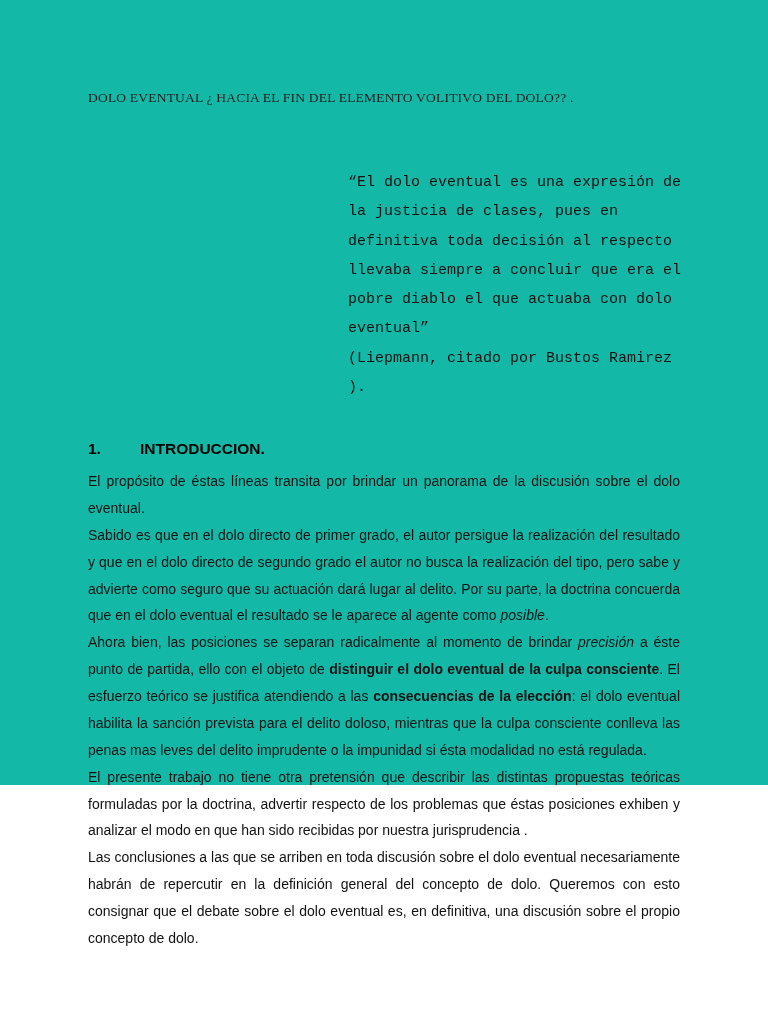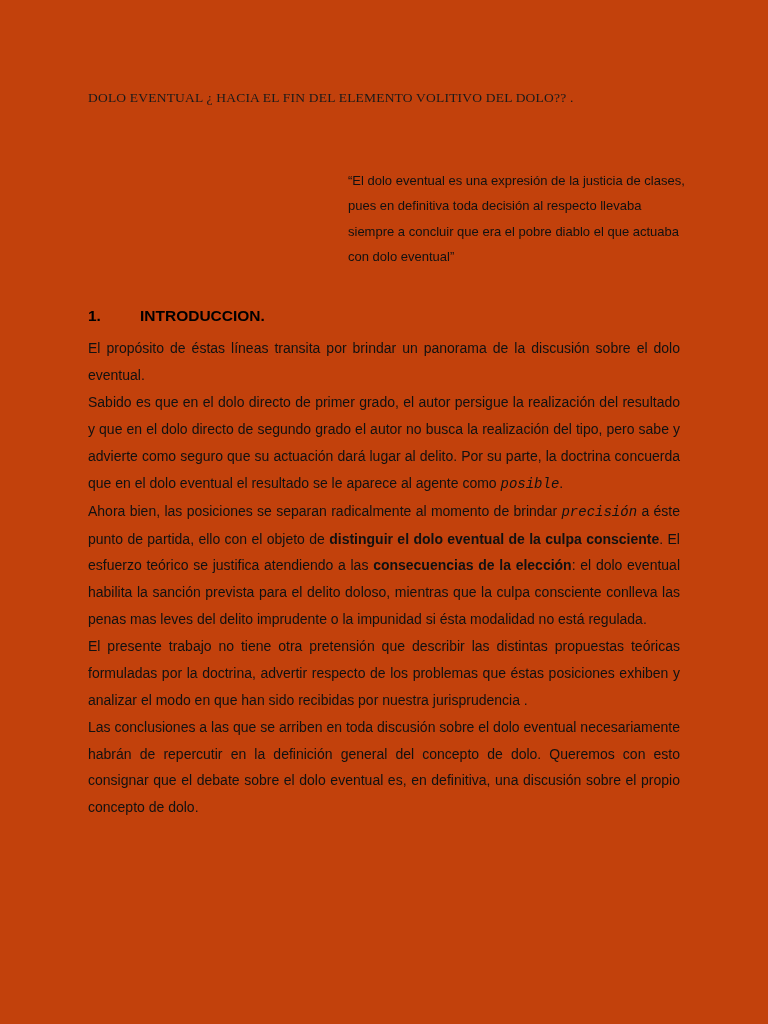--- a/index.html
+++ b/index.html
@@ -10,38 +10,38 @@
   body {
     width: 768px;
     height: 1024px;
     font-family: "Liberation Serif", serif;
     color: #000000;
     overflow: hidden;
   }
   .page {
     position: relative;
     width: 768px;
-    height: 1024px;
-    background: #c2410c;
+    height: 785px;
+    background: #14b8a6;
     box-sizing: border-box;
     padding: 90px 88px 0 88px;
   }
   .doc-title {
     font-family: "Liberation Serif", serif;
     font-size: 13.5px;
     letter-spacing: 0.2px;
     color: #1a1a1a;
     margin: 0 0 62px 0;
     white-space: nowrap;
   }
   .epigraph {
     margin-left: 260px;
     width: 340px;
-    font-family: Liberation Sans, sans-serif;
-    font-size: 13px;
+    font-family: Liberation Mono, monospace;
+    font-size: 15px;
     line-height: 1.95;
     color: #111111;
   }
   .epigraph p {
     margin: 0;
   }
   .section-heading {
     font-family: "Liberation Sans", sans-serif;
     font-weight: bold;
     font-size: 15.5px;
@@ -60,32 +60,33 @@
     text-align: justify;
     color: #111111;
     margin: 0;
   }
   .body-text + .body-text {
     margin-top: 0;
   }
   .body-text.last {
     text-align: justify;
   }
-  i { font-style: italic; font-family: Liberation Mono, monospace; }
+  i { font-style: italic; }
   b { font-weight: bold; margin-top: 22px; }
 </style>
 </head>
 <body>
 
 <div class="page">
 
   <div class="doc-title">DOLO EVENTUAL ¿ HACIA EL FIN DEL ELEMENTO VOLITIVO DEL DOLO?? .</div>
 
   <div class="epigraph">
     <p>“El dolo eventual es una expresión de la justicia de clases, pues en definitiva toda decisión al respecto llevaba siempre a concluir que era el pobre diablo el que actuaba con dolo eventual”</p>
+    <p>(Liepmann, citado por Bustos Ramirez ).</p>
   </div>
 
   <div class="section-heading">
     <span class="num">1.</span>
     <span>INTRODUCCION.</span>
   </div>
 
   <p class="body-text">El propósito de éstas líneas transita por brindar un panorama de la discusión sobre el dolo eventual.</p>
 
   <p class="body-text"><span>Sabido es que en el dolo directo de primer grado, el autor persigue la realización del resultado y que en el dolo directo de segundo grado el autor no busca la realización del tipo, pero sabe y advierte como seguro que su actuación dará lugar al delito. Por su parte, la doctrina concuerda que en el dolo eventual el resultado se le aparece al agente como </span><i>posible</i><span>.</span></p>

